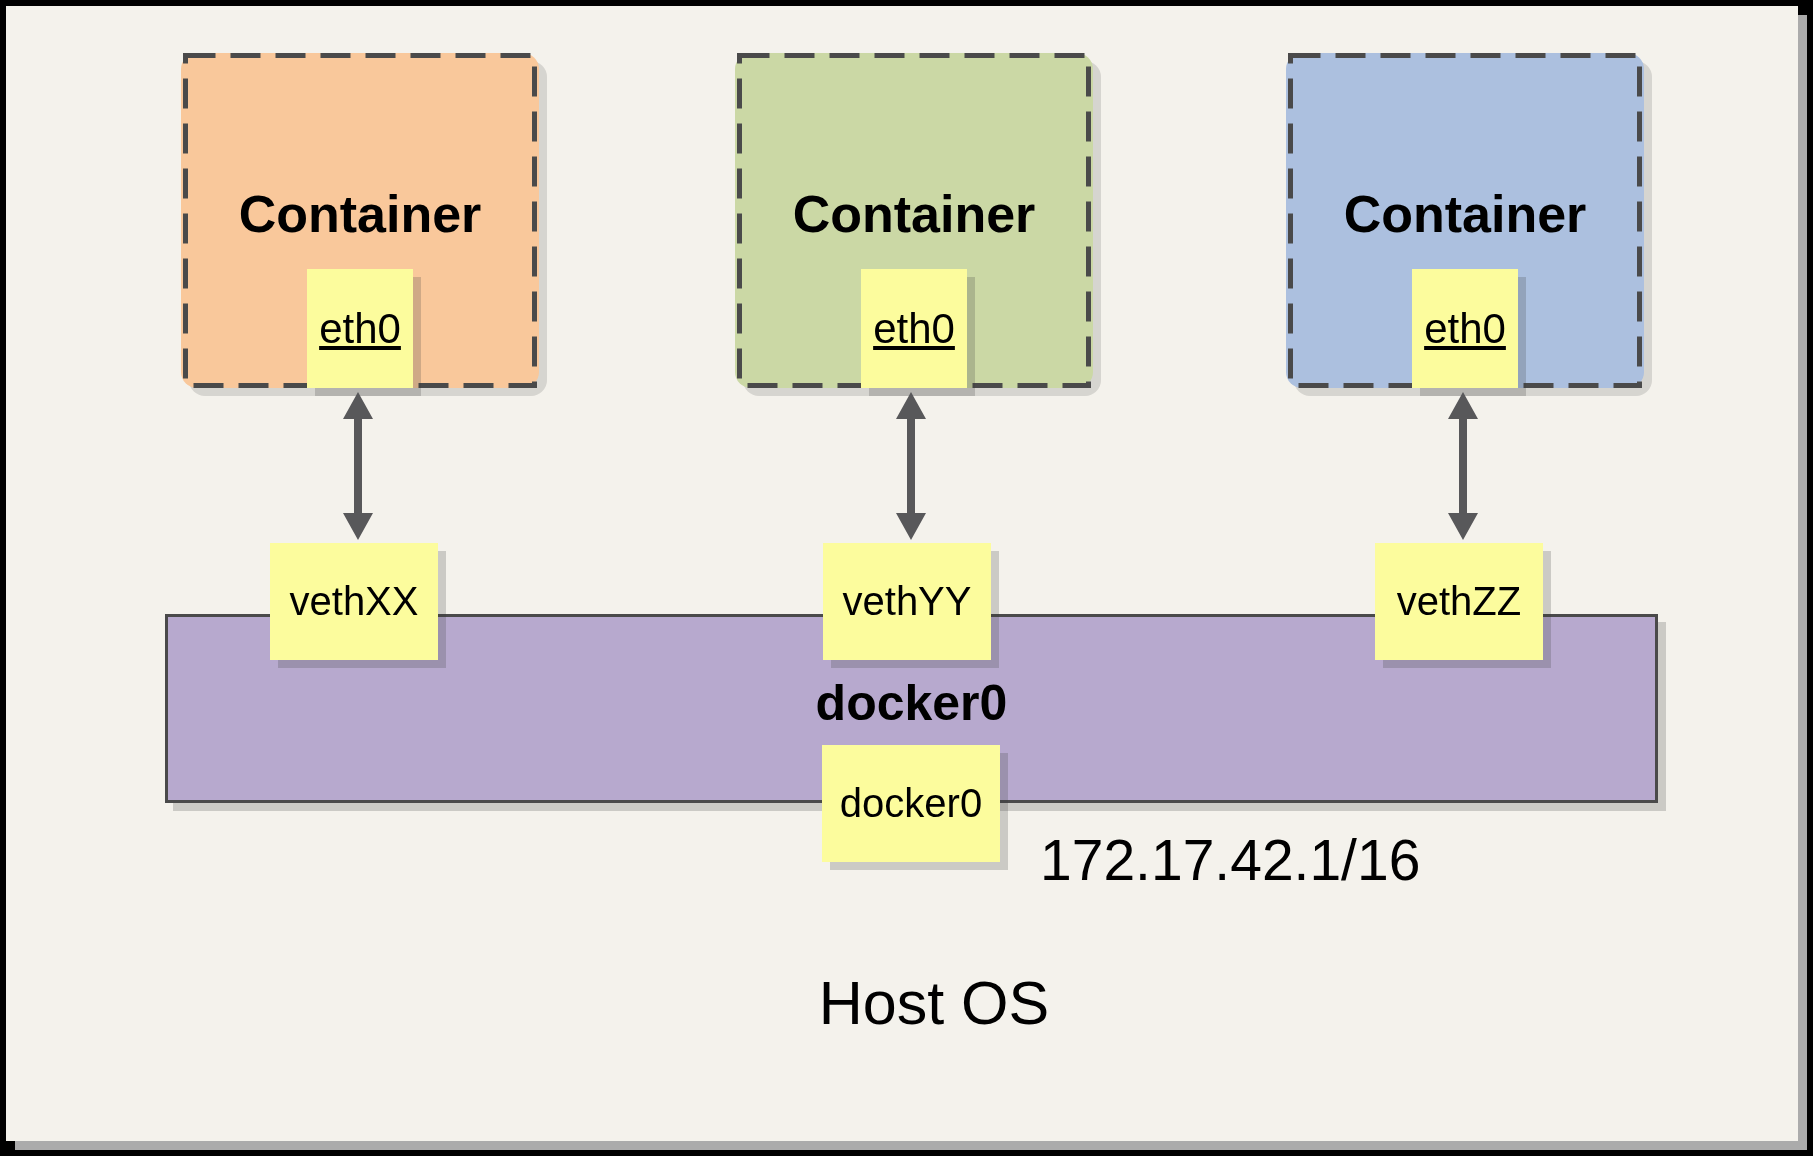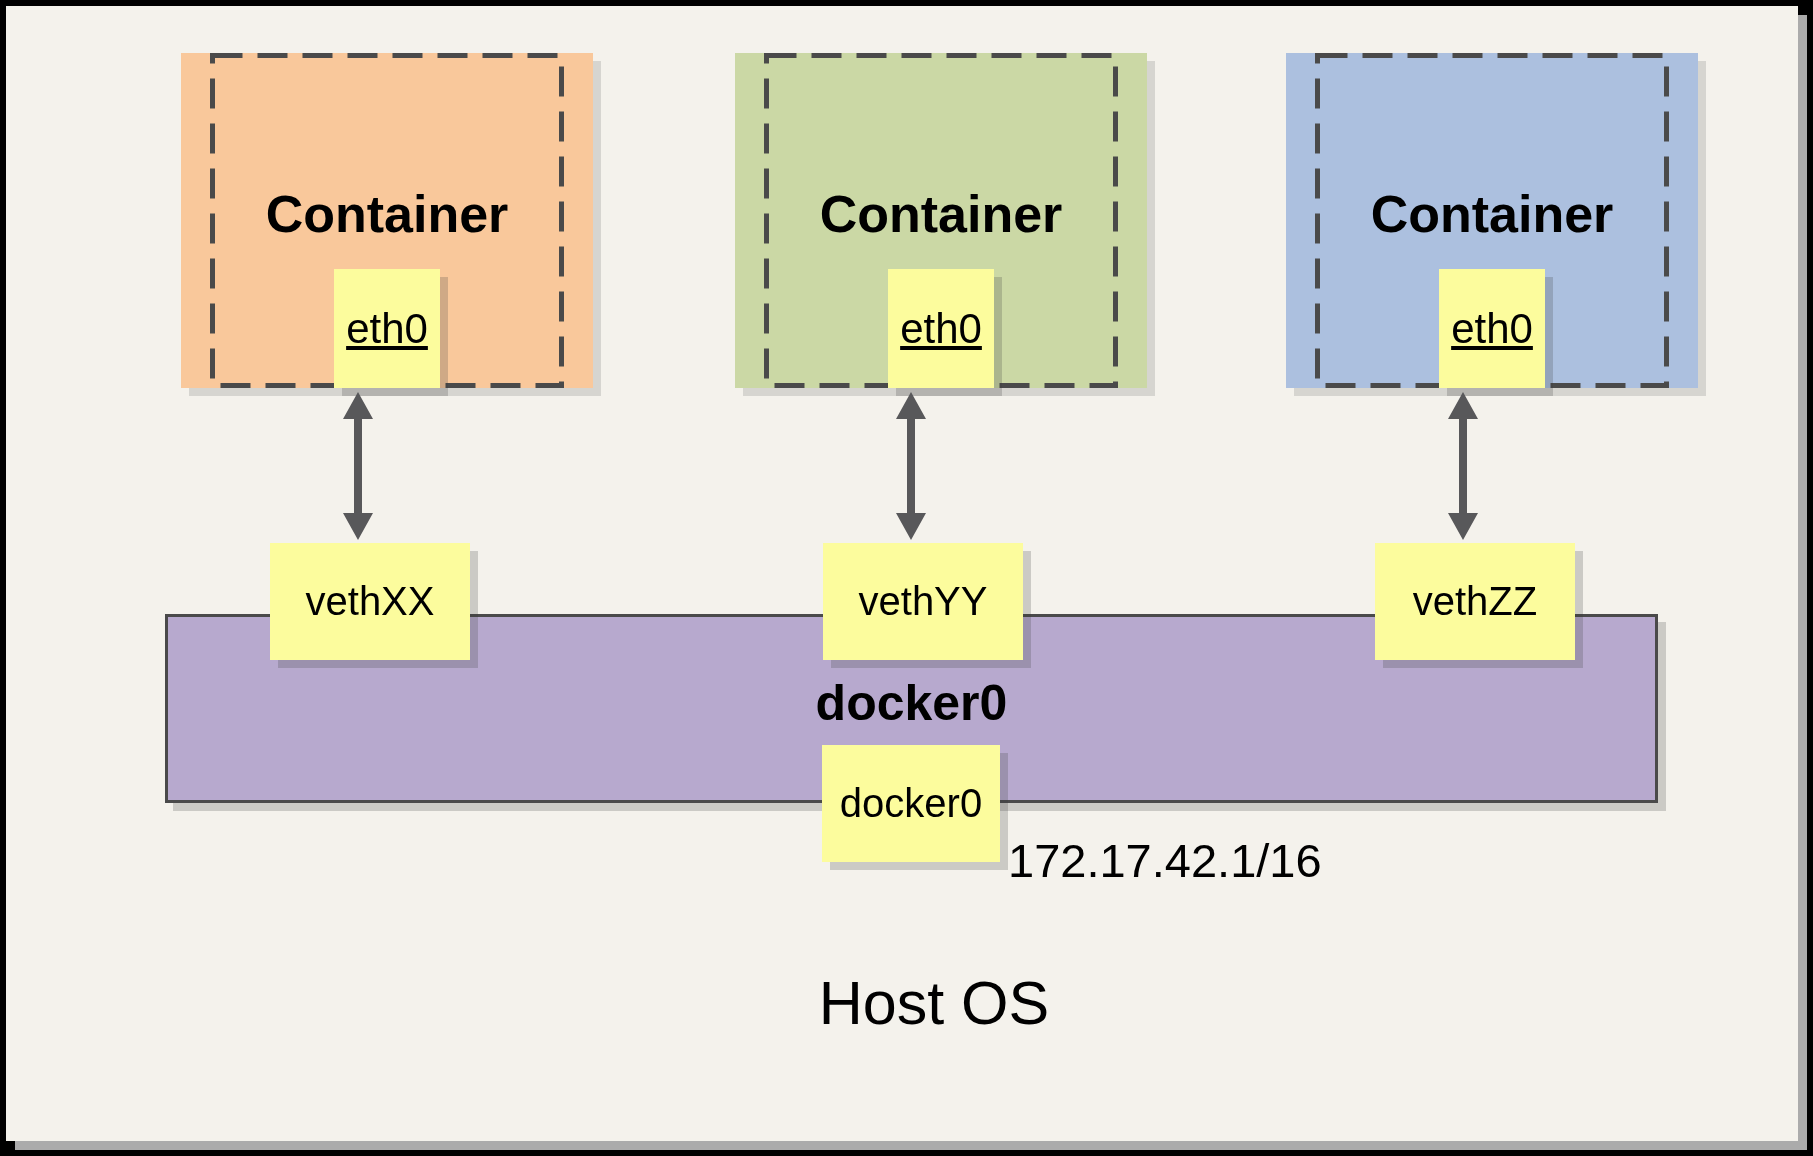--- a/index.html
+++ b/index.html
@@ -21,24 +21,25 @@
     left: 6px; top: 6px;
     width: 1792px; height: 1135px;
     background: #F4F2EC;
     box-shadow: 9px 9px 0 #ABABAB;
   }
 
   
   .container-box {
     position: absolute;
     top: 53px;
-    width: 412px;
+    width: 358px;
     height: 335px;
     box-shadow: 8px 8px 0 rgba(60,60,60,0.16);
     z-index: 2;
+    border-radius: 16px;
   }
   .c1 { left: 181px; background: #F9C89B; }
   .c2 { left: 735px; background: #CBD8A5; }
   .c3 { left: 1286px; background: #ACC0DF; }
   .dash {
     position: absolute; left: 0; top: 0;
     width: 100%; height: 100%;
     pointer-events: none;
   }
   .container-label {
@@ -79,21 +80,21 @@
     z-index: 2;
   }
   .a1 { left: 338px; }
   .a2 { left: 891px; }
   .a3 { left: 1443px; }
 
   
   .veth-box {
     position: absolute;
     top: 543px;
-    width: 200px;
+    width: 168px;
     height: 117px;
     font-size: 40px;
     text-align: center;
   }
   .v1 { left: 270px; }
   .v2 { left: 823px; }
   .v3 { left: 1375px; }
 
   
   .bridge-bar {
@@ -116,22 +117,22 @@
     font-weight: bold;
     z-index: 2;
   }
   .docker0-box {
     left: 822px; top: 745px;
     width: 178px; height: 117px;
     font-size: 40px;
   }
   .ip-label {
     position: absolute;
-    left: 1008px; top: 839px;
-    font-size: 47px;
+    left: 1040px; top: 839px;
+    font-size: 57px;
     line-height: 43px;
     z-index: 2;
   }
 
   
   .host-label {
     position: absolute;
     left: 534px; top: 958px;
     width: 800px;
     text-align: center;

